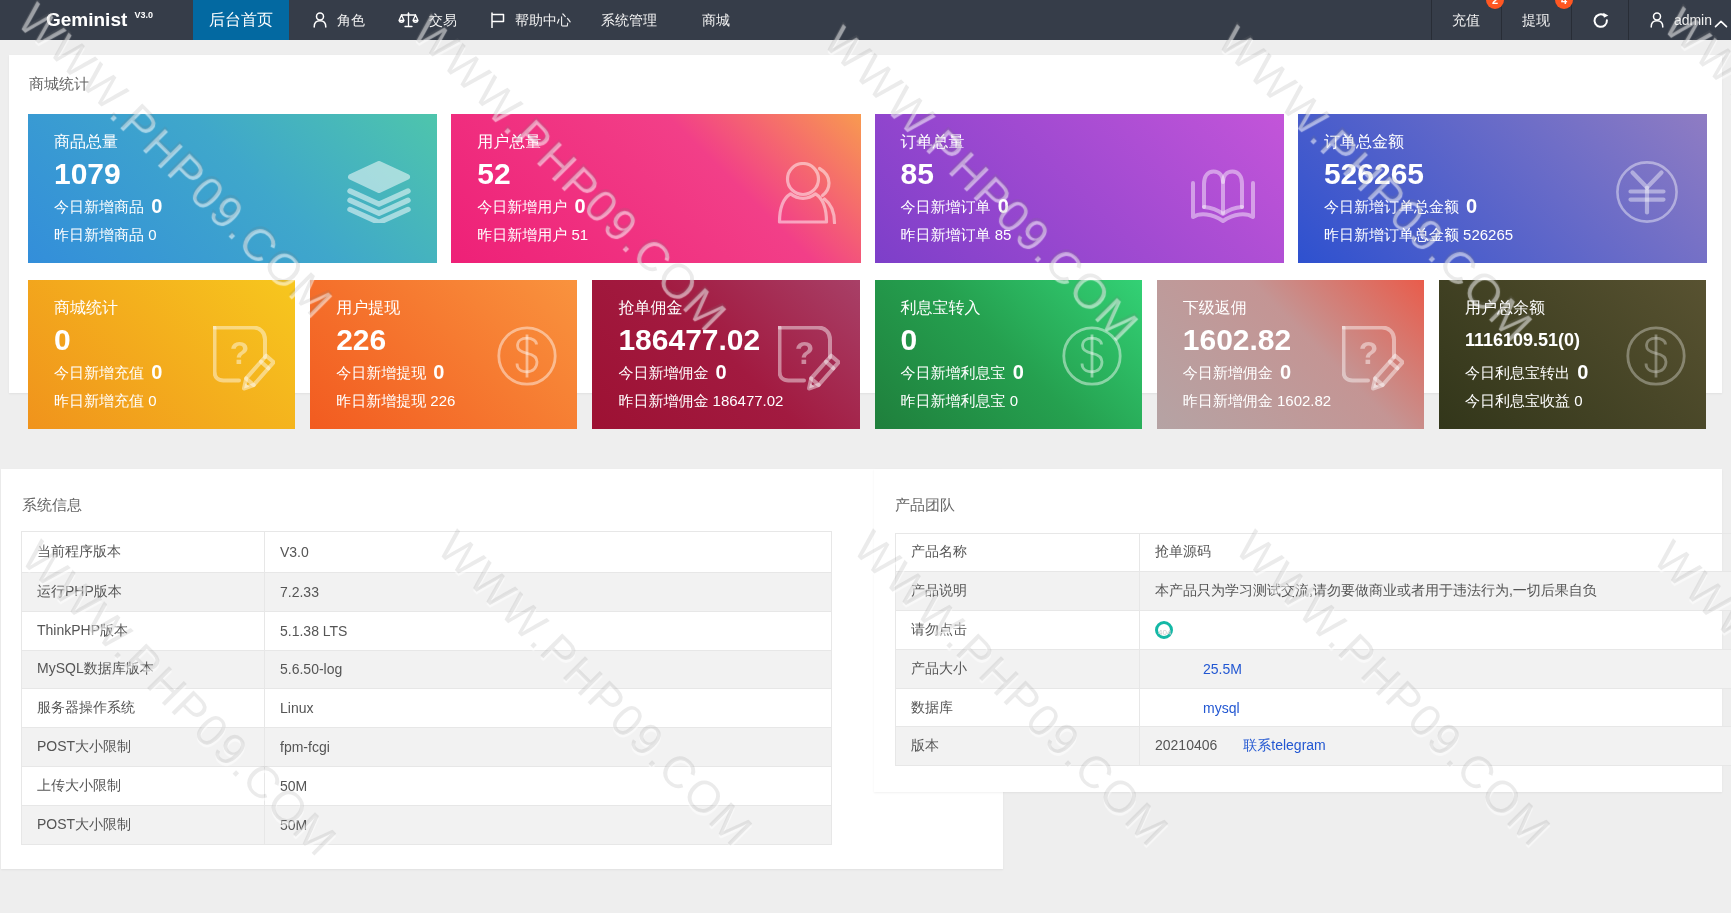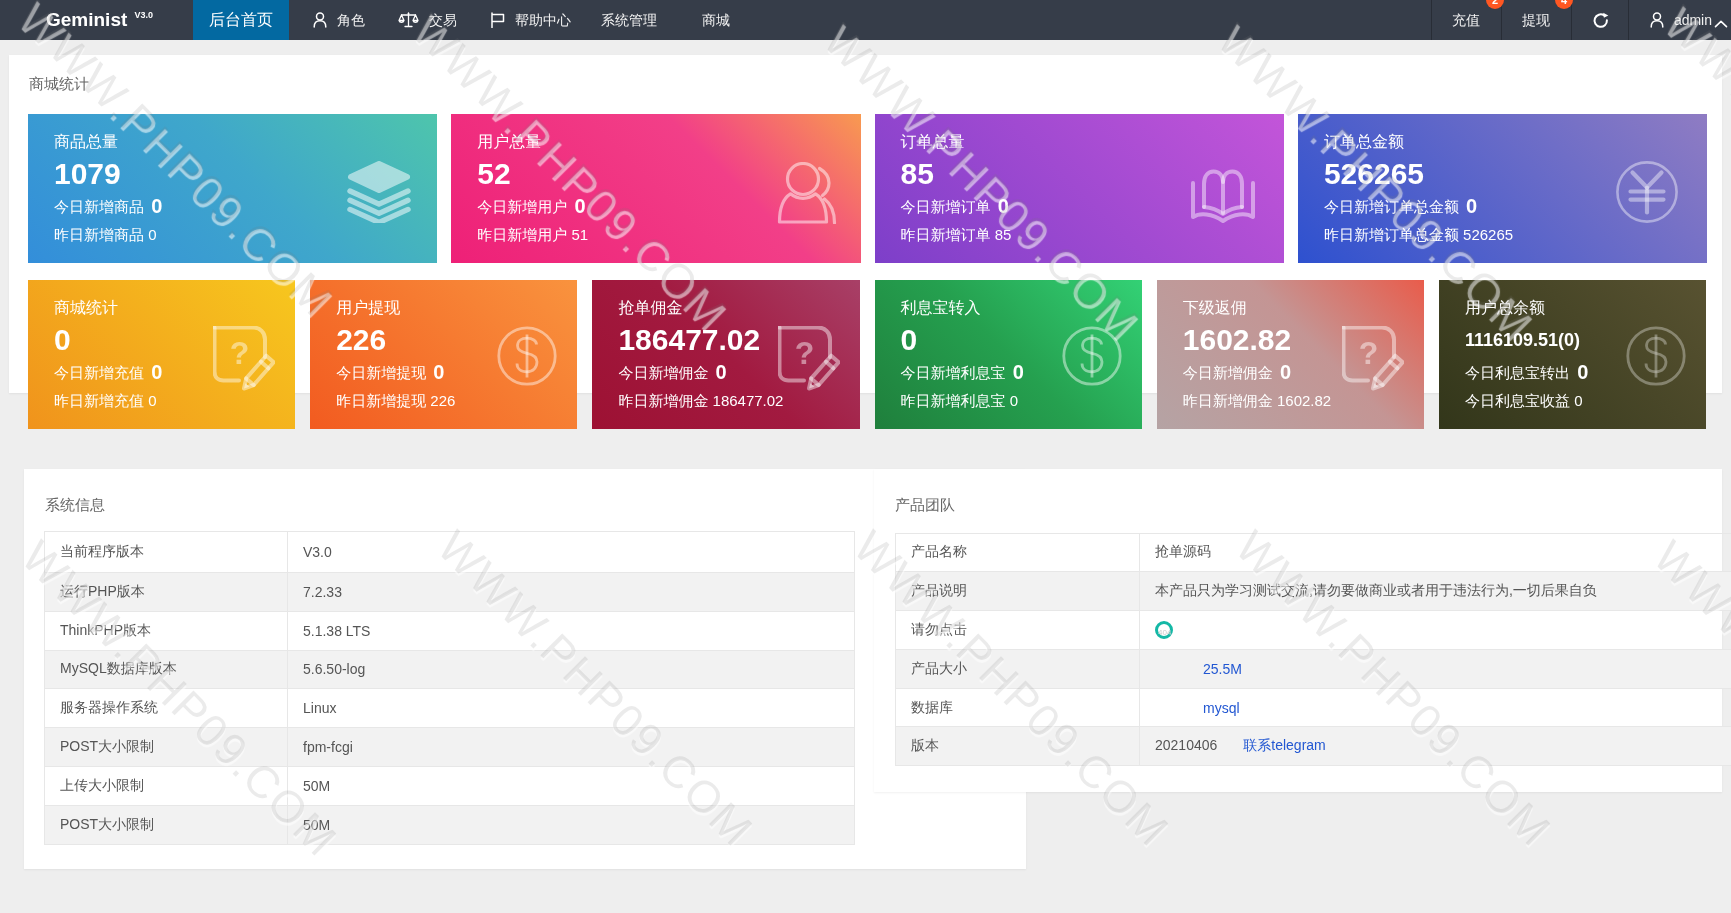--- a/index.html
+++ b/index.html
@@ -201,21 +201,21 @@
 <div class="l">今日利息宝转出 <b>0</b></div>
 <div class="l l4">今日利息宝收益 0</div>
 <div class="ic" style="right:20px;top:46px;opacity:0.72"><svg width="60" height="60" viewBox="0 0 60 60" fill="none" stroke="rgba(255,255,255,.45)">
 <circle cx="30" cy="30" r="28.2" stroke-width="2.8"></circle>
 <path d="M30 8.5 V51.5" stroke-width="2.8"></path>
 <path d="M39.5 18.5 C39.5 14.8 35.5 12.2 30 12.2 C24 12.2 20.5 15.2 20.5 19.8 C20.5 24.8 25 26.3 30 27.3 C36 28.5 40 30.3 40 35.8 C40 41.8 36 45.8 30 45.8 C23.5 45.8 20 42.3 20 37.5" stroke-width="2.8"></path>
 </svg></div>
 </div>
 </div>
 
-<div class="panel" style="left:24px; top:468.5px; width:1002px; height:400px">
+<div class="panel" style="left:1px; top:468.5px; width:1002px; height:400px">
   <div class="ptitle" style="left:21px; top:27px">系统信息</div>
   <div style="position:absolute; left:20px; top:62.5px; width:811px">
     <table>
         <tbody>
           <tr>
             <td style="height:41px" width="243">当前程序版本</td>
             <td>V3.0</td>
           </tr>
           <tr class="alt">
             <td width="243">运行PHP版本</td>

